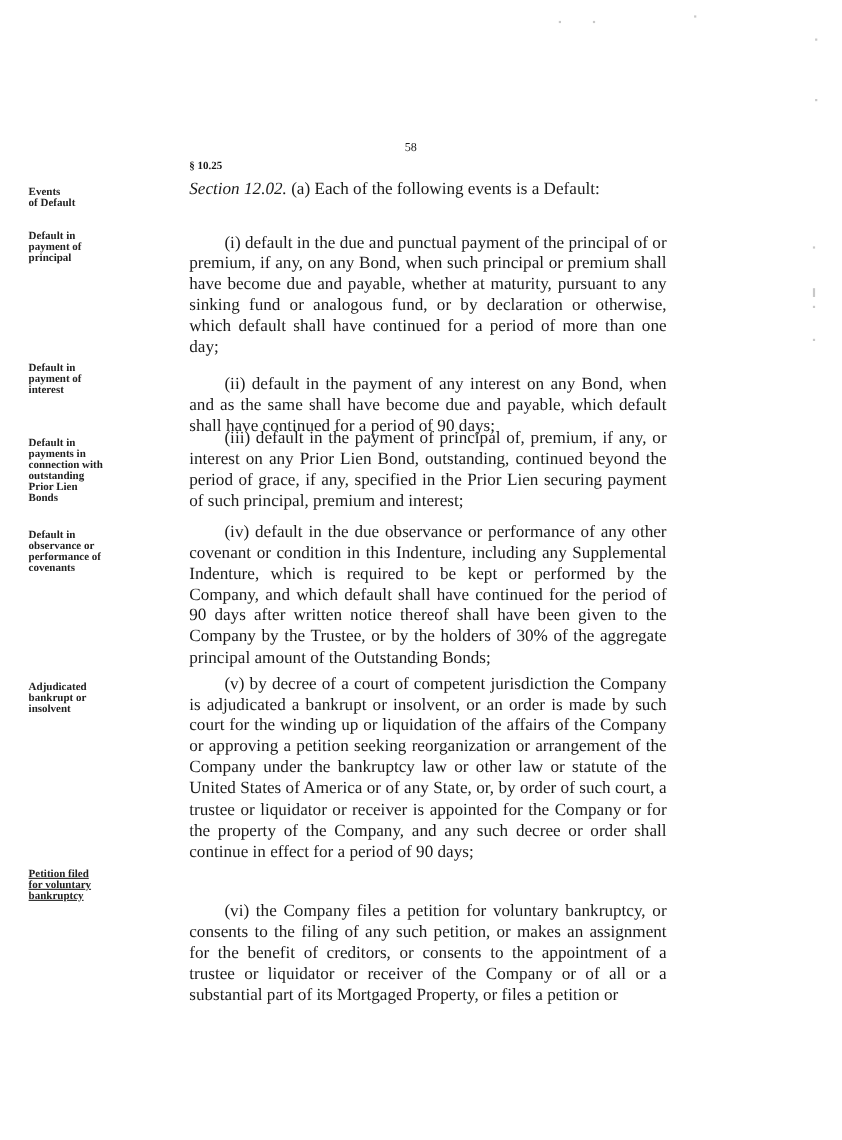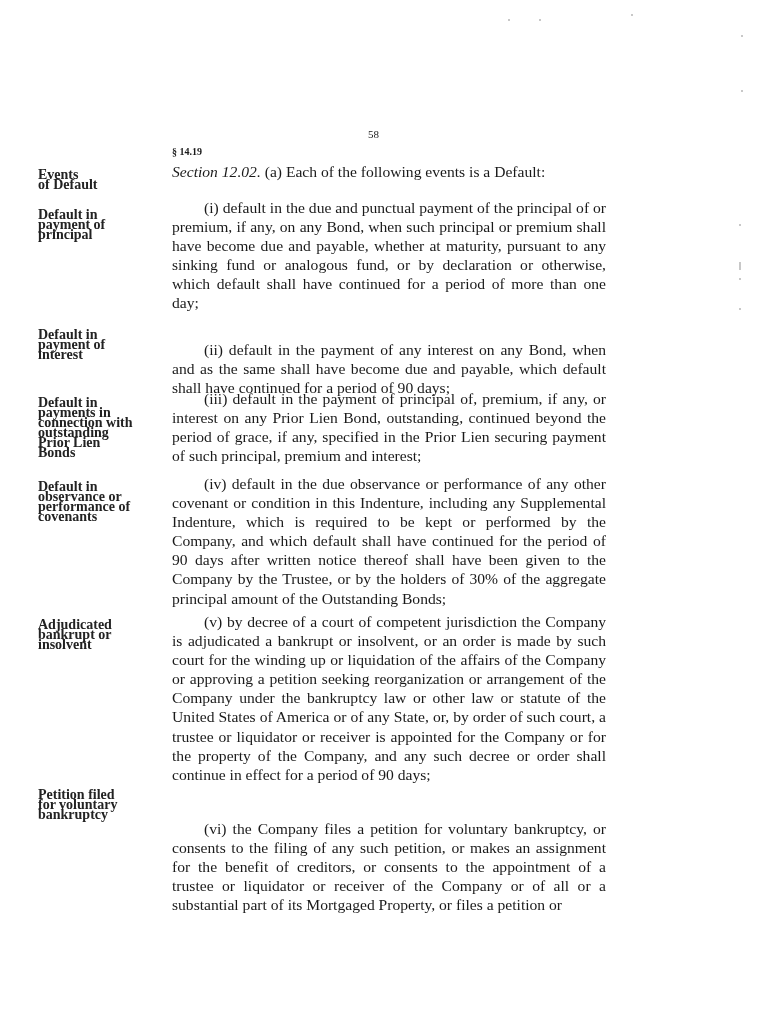--- a/index.html
+++ b/index.html
@@ -1,30 +1,30 @@
 <!DOCTYPE html>
 <html><head>
 <meta charset="utf-8">
 <style>
   html, body { margin: 0; padding: 0; background: #ffffff; }
   body { width: 765px; height: 1036px; position: relative; overflow: hidden; color: #1a1a1a; }
   .page-number { position: absolute; left: 368px; top: 128px; font-family: "Liberation Serif", serif; font-size: 11px; }
   .section-ref { position: absolute; left: 172px; top: 146px; font-family: "Liberation Serif", serif; font-size: 10px; font-weight: bold; }
-  .margin-note { position: absolute; left: 38px; width: 112px; font-family: "Liberation Serif", serif; font-size: 14px; font-weight: bold; line-height: 10px; color: #222; white-space: pre-line; }
+  .margin-note { position: absolute; left: 26px; width: 112px; font-family: "Liberation Serif", serif; font-size: 10px; font-weight: bold; line-height: 10px; color: #222; white-space: pre-line; }
   .body-text { position: absolute; left: 172px; width: 434px; font-family: "Liberation Serif", serif; font-size: 15.6px; line-height: 19.1px; text-align: justify; }
   .para-indent { text-indent: 32px; }
   .heading-line { position: absolute; left: 172px; top: 163px; font-family: "Liberation Serif", serif; font-size: 15.6px; white-space: nowrap; }
   .heading-line em { font-style: italic; }
   .speck { position: absolute; width: 2px; height: 2px; background: #c8c8c8; }
 </style>
 </head>
 <body>
 
 <div class="page-number">58</div>
-<div class="section-ref">§ 14.19</div>
+<div class="section-ref">§ 10.25</div>
 
 <div class="heading-line">
   <em>Section 12.02.</em>
   <span>(a) Each of the following events is a Default:</span>
 </div>
 
 <div class="margin-note" style="top:170px;">Events
 of Default</div>
 <div class="margin-note" style="top:210px;">Default in
 payment of
@@ -38,25 +38,25 @@
 outstanding
 Prior Lien
 Bonds</div>
 <div class="margin-note" style="top:482px;">Default in
 observance or
 performance of
 covenants</div>
 <div class="margin-note" style="top:620px;">Adjudicated
 bankrupt or
 insolvent</div>
-<div class="margin-note" style="top:790px;">Petition filed
+<div class="margin-note" style="top:790px;text-decoration:underline;">Petition filed
 for voluntary
 bankruptcy</div>
 
-<div class="body-text para-indent" style="top:198px;">(i) default in the due and punctual payment of the principal of or premium, if any, on any Bond, when such principal or premium shall have become due and payable, whether at maturity, pursuant to any sinking fund or analogous fund, or by declaration or otherwise, which default shall have continued for a period of more than one day;</div>
+<div class="body-text para-indent" style="top:211px;">(i) default in the due and punctual payment of the principal of or premium, if any, on any Bond, when such principal or premium shall have become due and payable, whether at maturity, pursuant to any sinking fund or analogous fund, or by declaration or otherwise, which default shall have continued for a period of more than one day;</div>
 <div class="body-text para-indent" style="top:340px;">(ii) default in the payment of any interest on any Bond, when and as the same shall have become due and payable, which default shall have continued for a period of 90 days;</div>
 <div class="body-text para-indent" style="top:389px;">(iii) default in the payment of principal of, premium, if any, or interest on any Prior Lien Bond, outstanding, continued beyond the period of grace, if any, specified in the Prior Lien securing payment of such principal, premium and interest;</div>
 <div class="body-text para-indent" style="top:474px;">(iv) default in the due observance or performance of any other covenant or condition in this Indenture, including any Supplemental Indenture, which is required to be kept or performed by the Company, and which default shall have continued for the period of 90 days after written notice thereof shall have been given to the Company by the Trustee, or by the holders of 30% of the aggregate principal amount of the Outstanding Bonds;</div>
 <div class="body-text para-indent" style="top:612px;">(v) by decree of a court of competent jurisdiction the Company is adjudicated a bankrupt or insolvent, or an order is made by such court for the winding up or liquidation of the affairs of the Company or approving a petition seeking reorganization or arrangement of the Company under the bankruptcy law or other law or statute of the United States of America or of any State, or, by order of such court, a trustee or liquidator or receiver is appointed for the Company or for the property of the Company, and any such decree or order shall continue in effect for a period of 90 days;</div>
 <div class="body-text para-indent" style="top:819px;">(vi) the Company files a petition for voluntary bankruptcy, or consents to the filing of any such petition, or makes an assignment for the benefit of creditors, or consents to the appointment of a trustee or liquidator or receiver of the Company or of all or a substantial part of its Mortgaged Property, or files a petition or</div>
 
 <div class="speck" style="left:508px;top:19px;"></div>
 <div class="speck" style="left:539px;top:19px;"></div>
 <div class="speck" style="left:631px;top:14px;"></div>
 <div class="speck" style="left:741px;top:35px;"></div>

